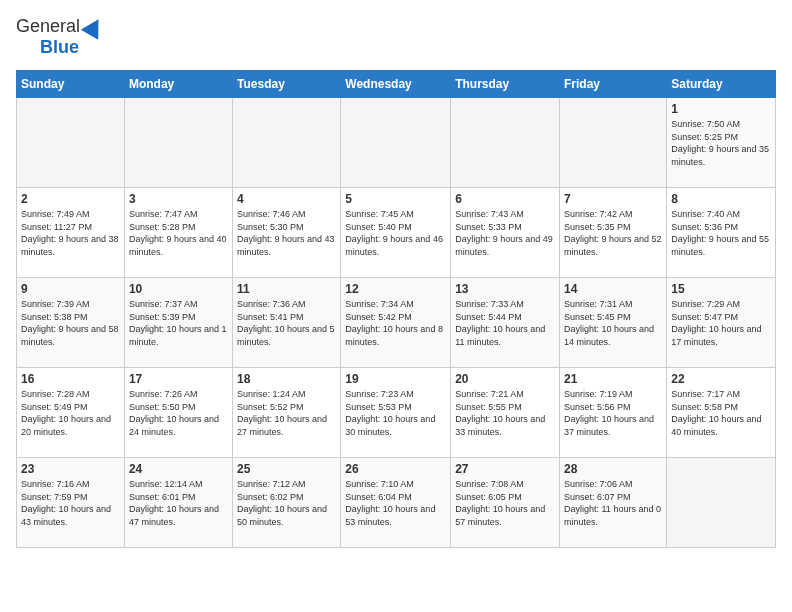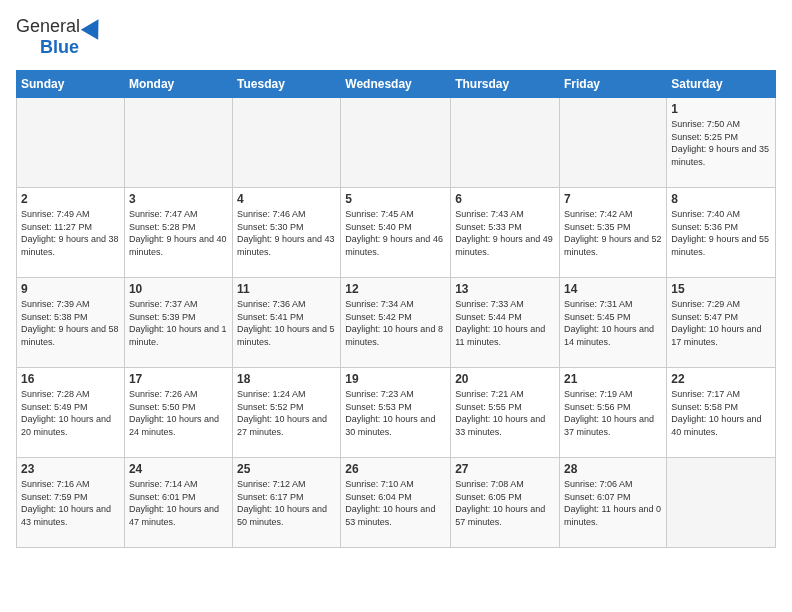--- a/index.html
+++ b/index.html
@@ -279,28 +279,28 @@
       </tr>
       <tr>
         <td>
           <span class="day-number">23</span>
           <div class="day-info">Sunrise: 7:16 AM
 Sunset: 7:59 PM
 Daylight: 10 hours and 43 minutes.</div>
         </td>
         <td>
           <span class="day-number">24</span>
-          <div class="day-info">Sunrise: 7:14 AM
+          <div class="day-info">Sunrise: 12:14 AM
 Sunset: 6:01 PM
 Daylight: 10 hours and 47 minutes.</div>
         </td>
         <td>
           <span class="day-number">25</span>
           <div class="day-info">Sunrise: 7:12 AM
-Sunset: 6:17 PM
+Sunset: 6:02 PM
 Daylight: 10 hours and 50 minutes.</div>
         </td>
         <td>
           <span class="day-number">26</span>
           <div class="day-info">Sunrise: 7:10 AM
 Sunset: 6:04 PM
 Daylight: 10 hours and 53 minutes.</div>
         </td>
         <td>
           <span class="day-number">27</span>

